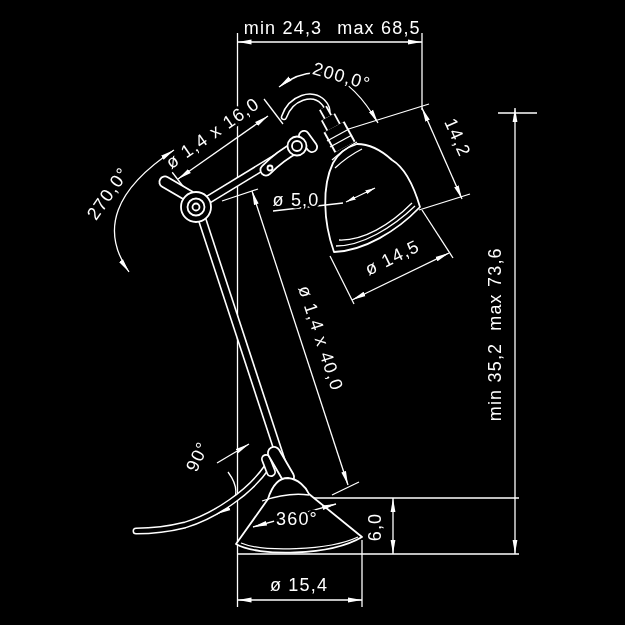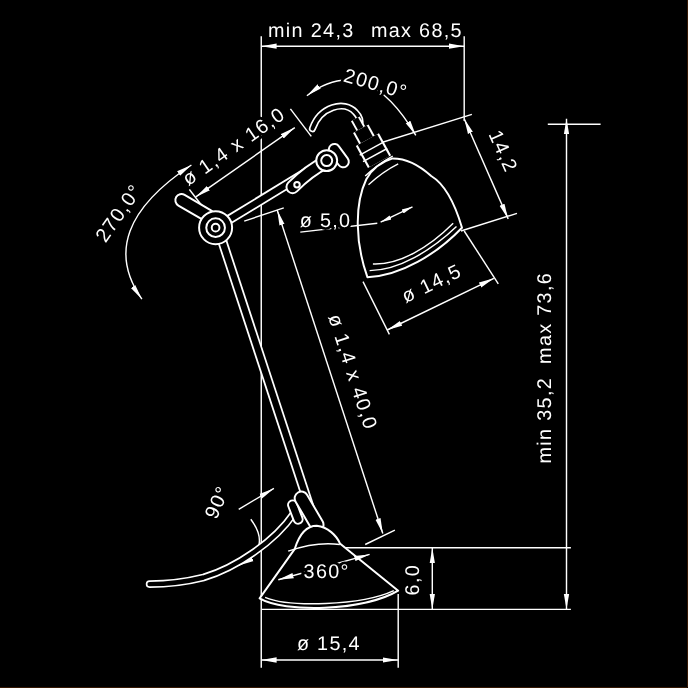--- a/index.html
+++ b/index.html
@@ -1,16 +1,16 @@
 <!DOCTYPE html>
 <html><head>
 <meta charset="utf-8">
 <style>
   html,body{margin:0;padding:0;background:#000;}
-  .stage{width:625px;height:625px;background:#f97316;position:relative;overflow:hidden;}
+  .stage{width:537px;height:625px;background:#737373;position:relative;overflow:hidden;}
   svg{display:block;}
   .dim{stroke:#fff;stroke-width:1.3;fill:none;}
   .ol{stroke:#fff;stroke-width:1.8;fill:none;stroke-linejoin:round;}
   .fillb{fill:#000;stroke:#fff;stroke-width:1.8;stroke-linejoin:round;}
   .w{stroke:#fff;fill:none;}
   .b{stroke:#000;fill:none;}
   .rc{stroke-linecap:round;}
   .lbl{font-family:"Liberation Sans","DejaVu Sans",sans-serif;font-size:18px;
        letter-spacing:1.2px;fill:#fff;stroke:#000;stroke-width:5px;
        paint-order:stroke;text-anchor:middle;}

